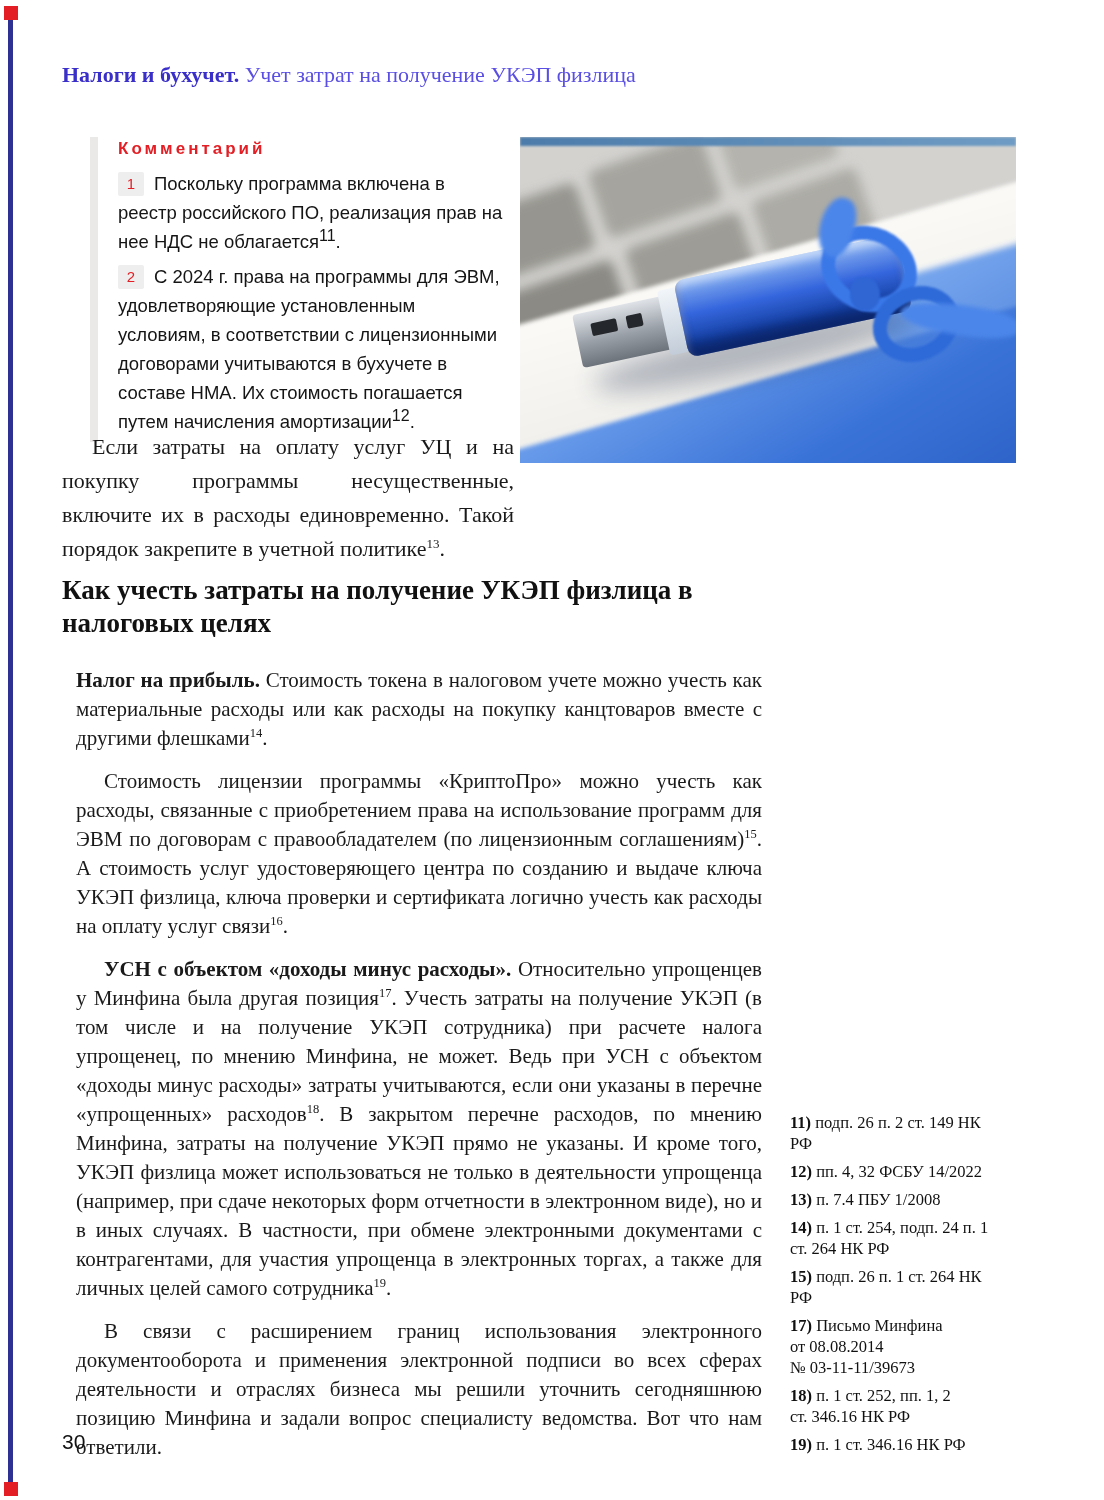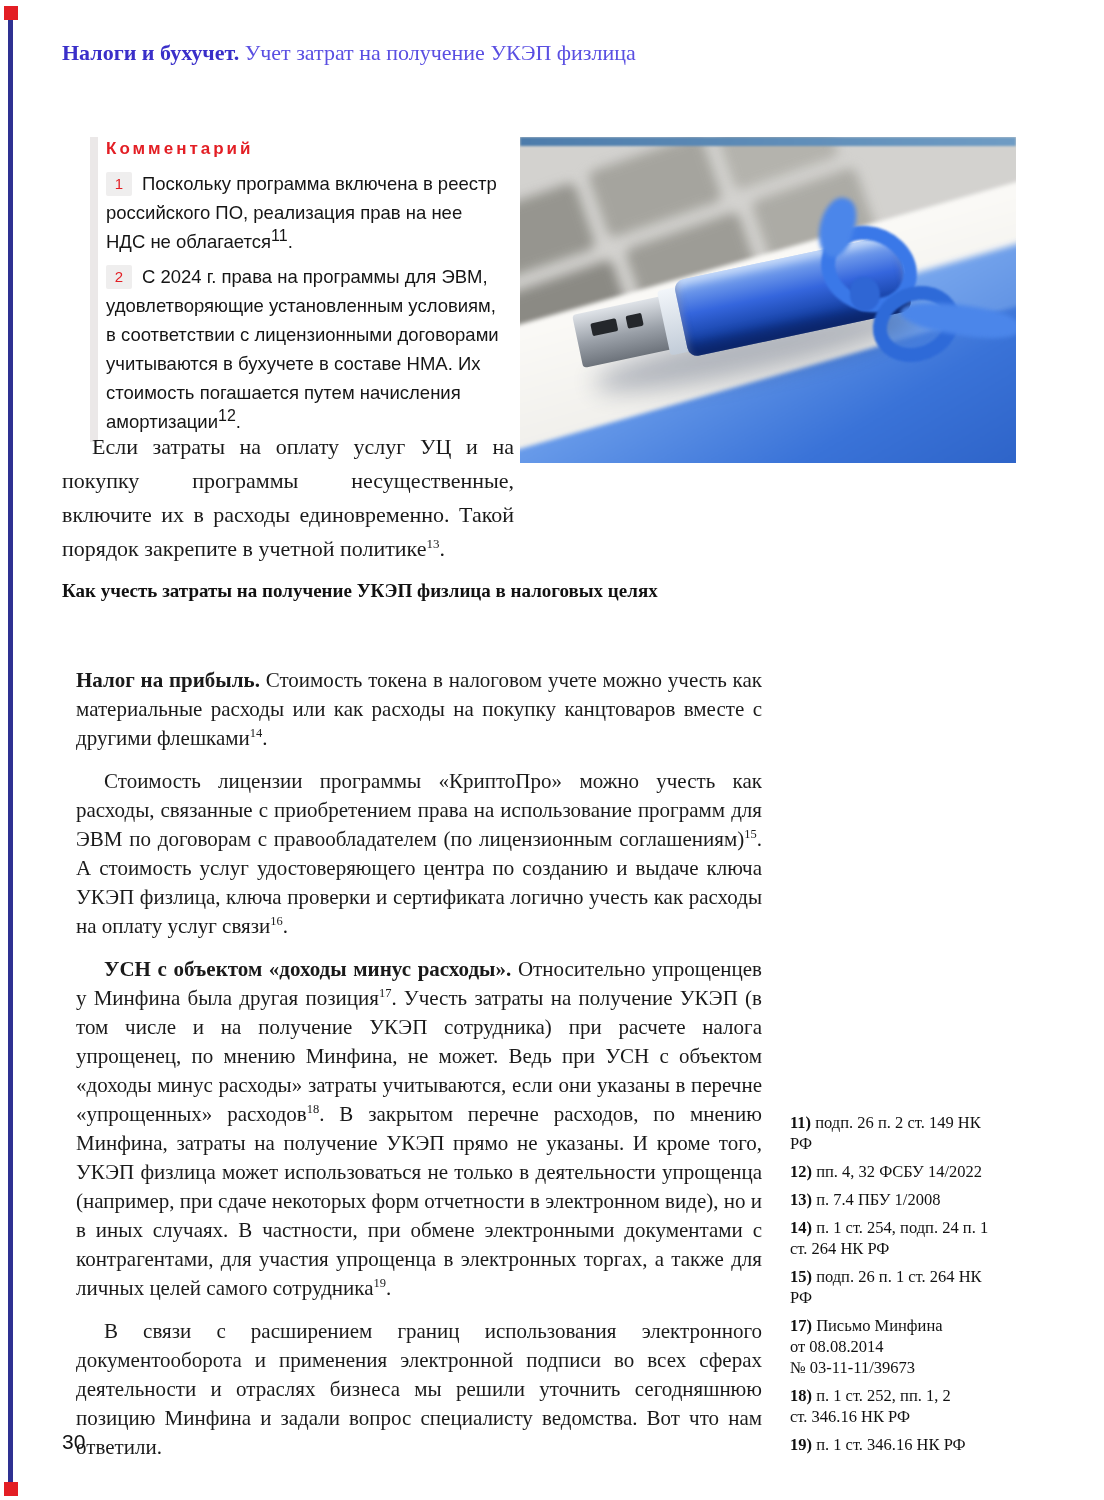--- a/index.html
+++ b/index.html
@@ -6,27 +6,27 @@
   .page{position:relative;width:1104px;height:1500px;background:#fff;overflow:hidden;
         font-family:"Liberation Serif", serif;color:#1a1a1a;}
 
   
   .edge-rule{position:absolute;left:8px;top:16px;width:5px;height:1468px;background:#2e3192;}
   .corner-mark{position:absolute;left:4px;width:14px;height:14px;background:#e31e24;}
   .corner-mark.top{top:6px;}
   .corner-mark.bottom{top:1482px;}
 
   
-  .hdr{position:absolute;left:62px;top:40px;font-size:22px;white-space:nowrap;}
+  .hdr{position:absolute;left:62px;top:62px;font-size:22px;white-space:nowrap;}
   .hdr .rubric{color:#3a2fc9;font-weight:bold;}
   .hdr .title{color:#5a4fe2;}
 
   
   .comment{position:absolute;left:90px;top:137px;width:416px;border-left:8px solid #ebe8e8;
-           padding-left:8px;box-sizing:border-box;}
+           padding-left:20px;box-sizing:border-box;}
   .comment-title{font-family:"Liberation Sans", sans-serif;font-weight:bold;color:#e31e24;
                  font-size:17px;letter-spacing:3px;margin:2px 0 10px 0;}
   .c-item{font-family:"Liberation Sans", sans-serif;font-size:18.5px;line-height:29px;
           color:#151515;margin-bottom:6px;text-align:left;}
   .c-num{display:inline-block;width:26px;height:24px;line-height:24px;background:#efeeee;
          color:#e31e24;text-align:center;font-size:15px;border-radius:2px;margin-right:10px;
          vertical-align:1px;}
   .c-item sup{font-size:16px;line-height:0;}
 
   
@@ -70,21 +70,21 @@
            font-family:"Liberation Sans", sans-serif;font-size:14.5px;line-height:22px;color:#333;
            padding:11px 16px 12px 16px;}
 
   
   .intro{position:absolute;left:62px;top:430px;width:452px;font-size:22px;line-height:34px;
          text-align:justify;}
   .intro p{margin:0;text-indent:30px;}
   .intro sup{font-size:13px;line-height:0;}
 
   
-  .sect-h{position:absolute;left:62px;top:574px;width:680px;font-size:19px;line-height:33px;
+  .sect-h{position:absolute;left:62px;top:574px;width:680px;font-size:27px;line-height:33px;
           font-weight:bold;color:#111;}
 
   
   .body-col{position:absolute;left:62px;top:652px;width:714px;font-size:21px;line-height:29px;
             text-align:justify;}
   .body-col p{margin:14px;text-indent:28px;}
   .body-col p.noindent{text-indent:0;}
   .body-col sup{font-size:12.5px;line-height:0;}
 
   

